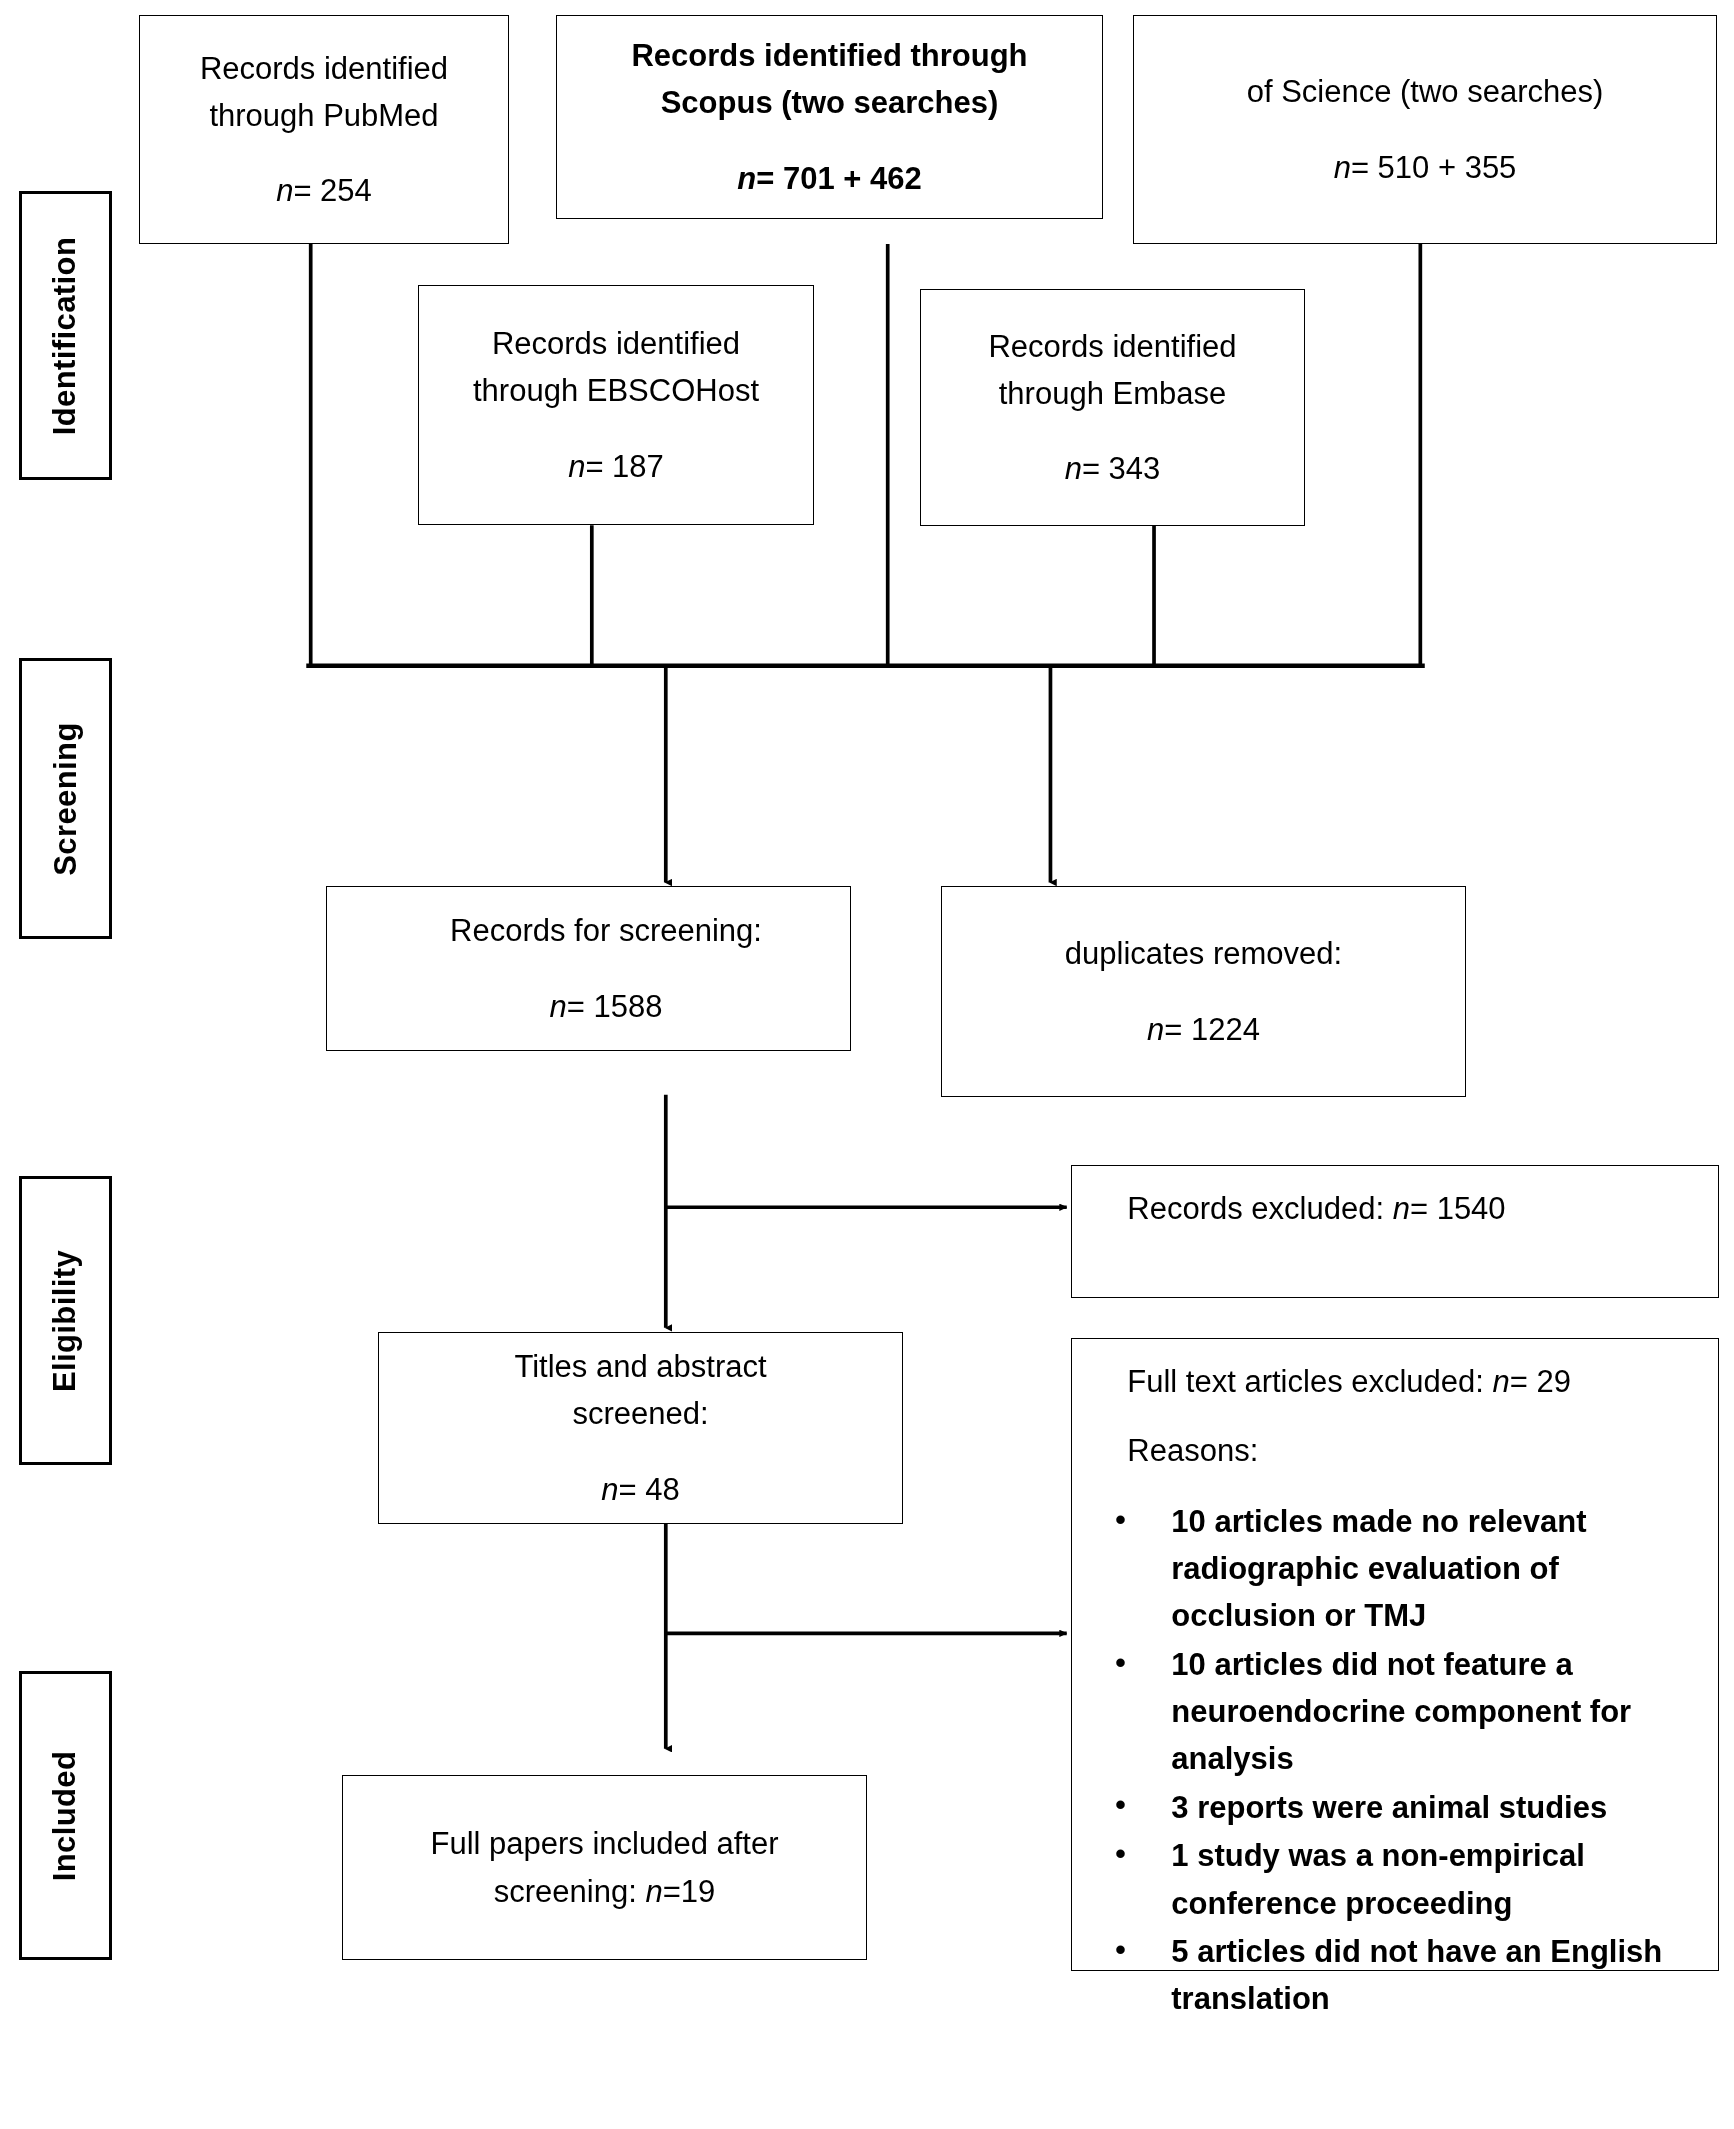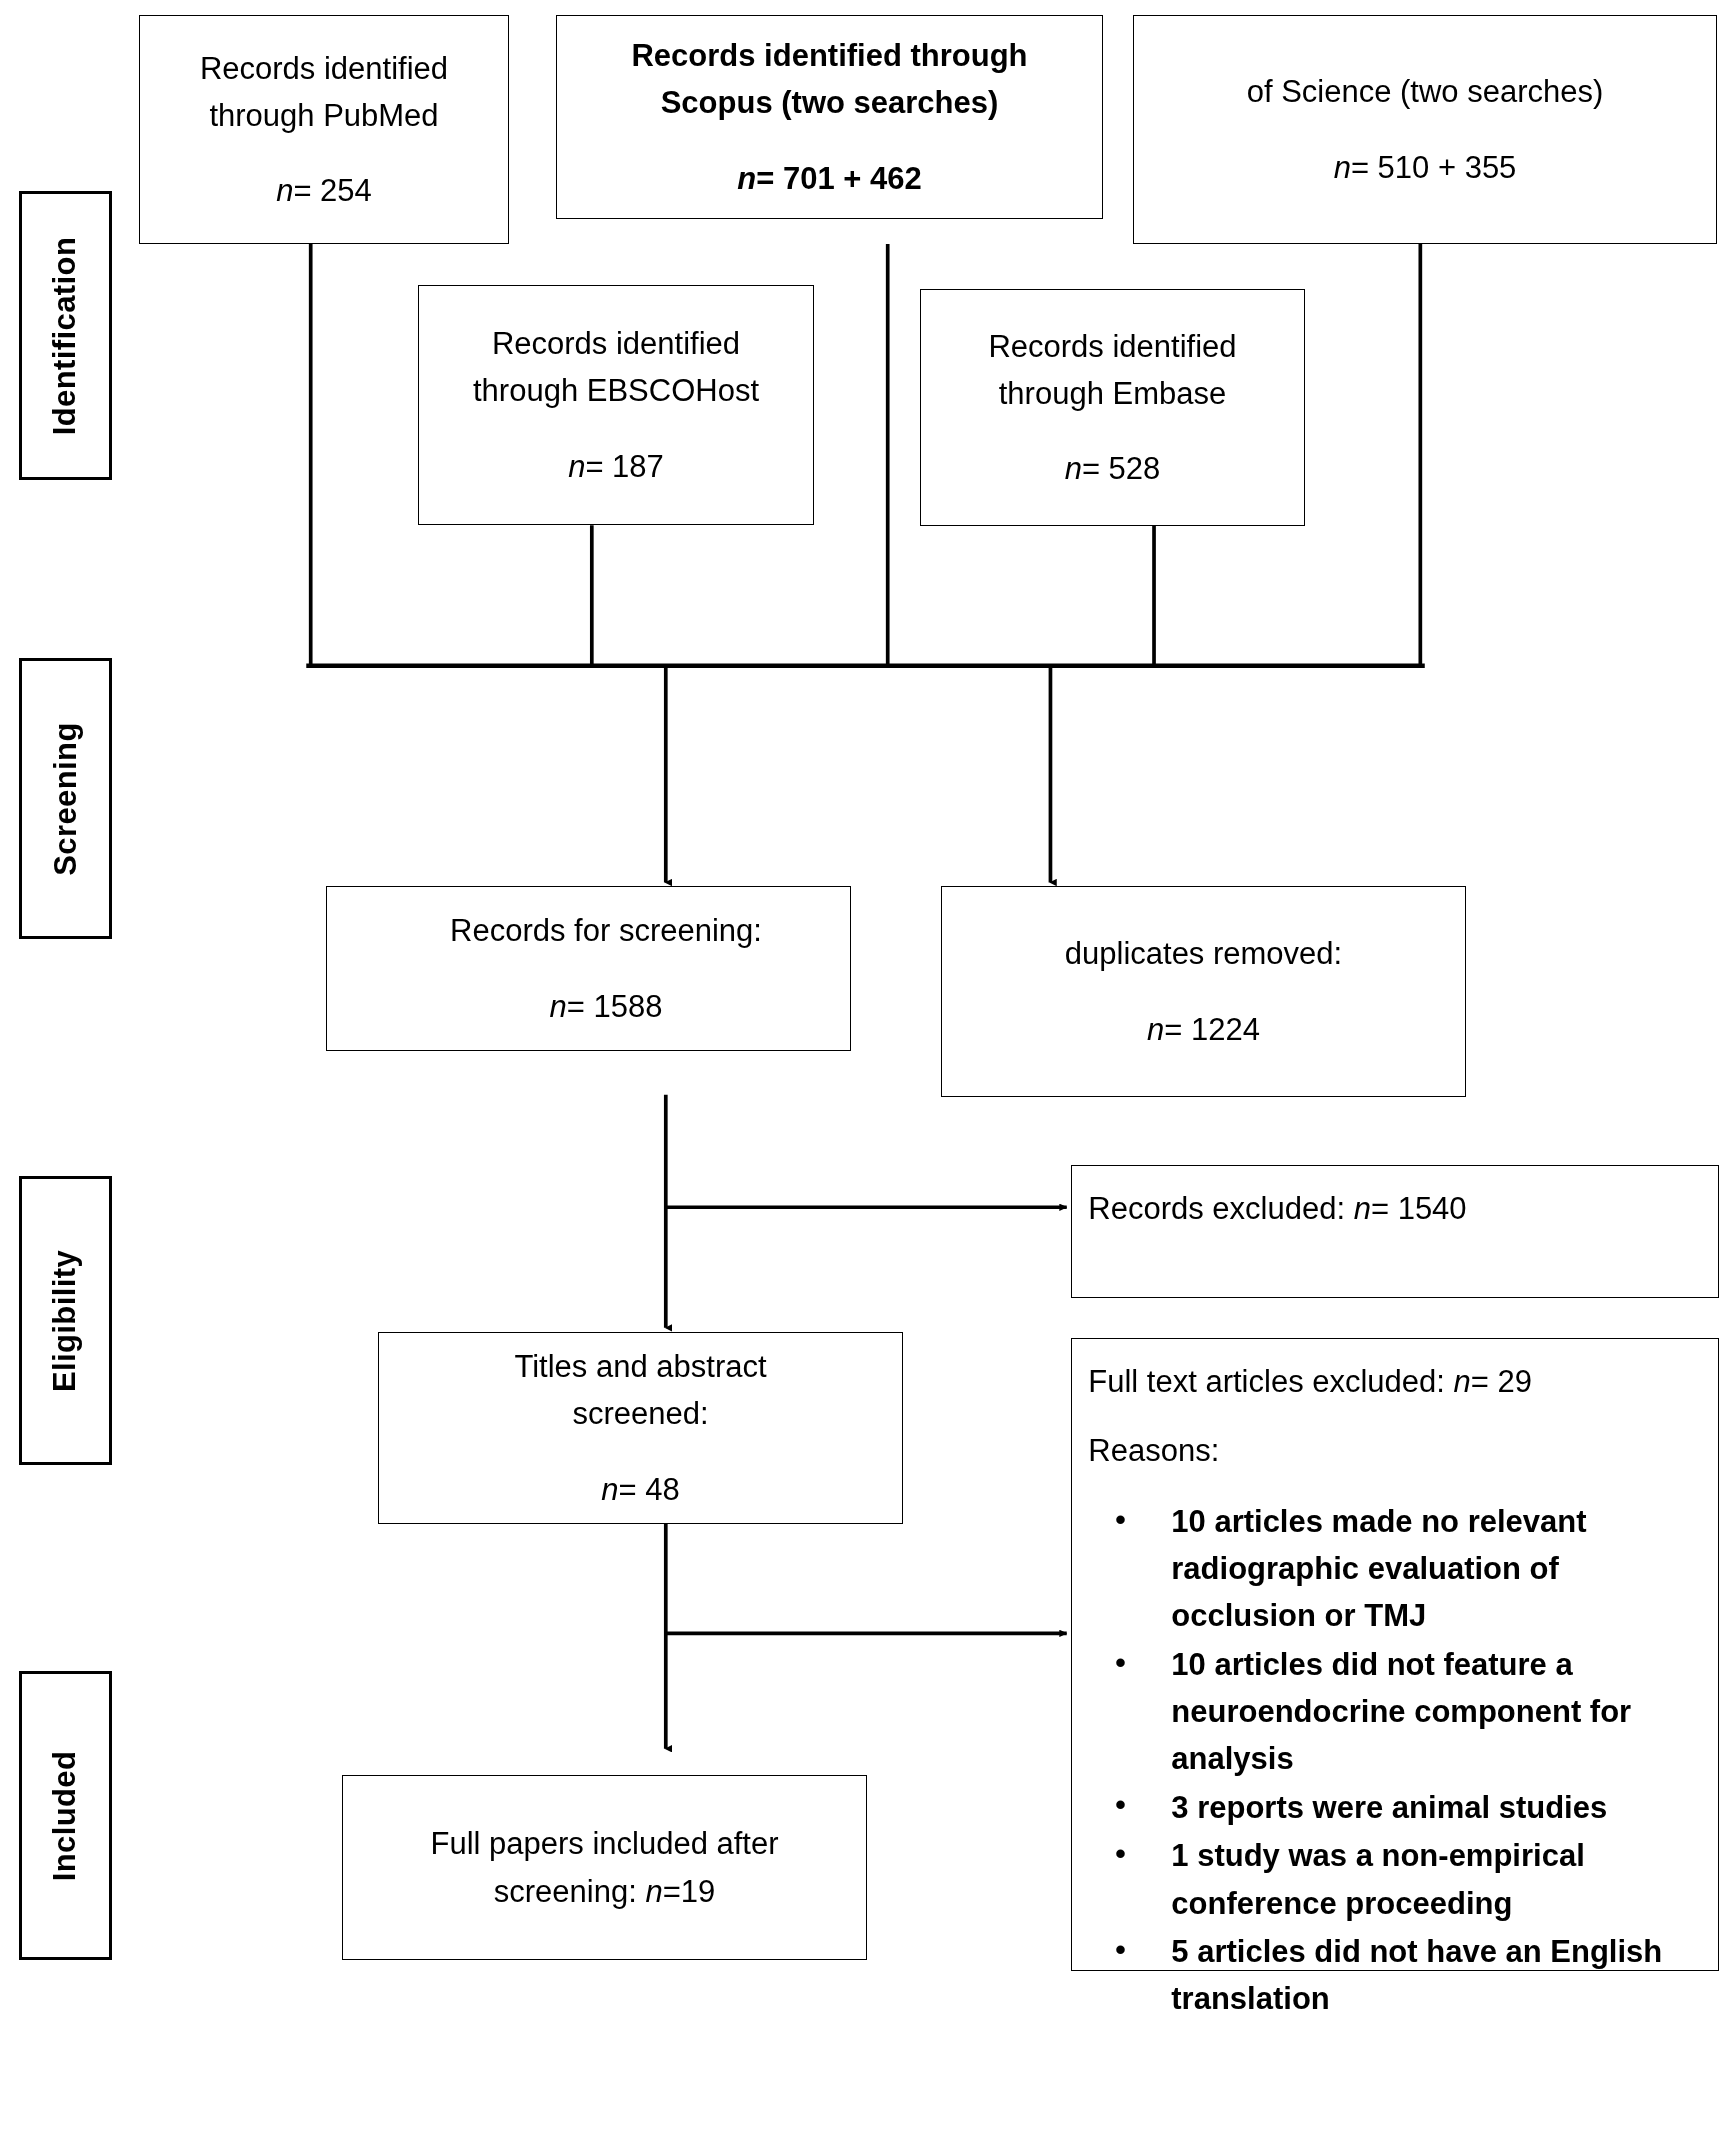--- a/index.html
+++ b/index.html
@@ -73,20 +73,21 @@
   }
   .left-box {
     align-items: flex-start;
     justify-content: flex-start;
     text-align: left;
     padding: 19px 16.3px;
   }
   .left-box .line {
     white-space: normal;
     text-align: center;
+    margin-left: 39px;
   }
   .reasons-list {
     list-style: none;
     margin: 0;
     padding: 0;
     width: 100%;
     font-weight: bold;
   }
   .reasons-list li {
     position: relative;
@@ -184,21 +185,21 @@
     <span class="line">Records identified</span>
     <span class="line">through EBSCOHost</span>
     <span class="gap"></span>
     <span class="line"><em>n</em><span>= 187</span></span>
   </div>
 
   <div class="box" style="left:920px; top:289px; width:385px; height:237px;">
     <span class="line">Records identified</span>
     <span class="line">through Embase</span>
     <span class="gap"></span>
-    <span class="line"><em>n</em><span>= 528</span></span>
+    <span class="line"><em>n</em><span>= 343</span></span>
   </div>
 
   <div class="box" style="left:326px; top:886px; width:525px; height:165px;padding-left:47px;">
     <span class="line">Records for screening:</span>
     <span class="gap"></span>
     <span class="line"><em>n</em><span>= 1588</span></span>
   </div>
 
   <div class="box" style="left:941px; top:886px; width:525px; height:211px;">
     <span class="line">duplicates removed:</span>

